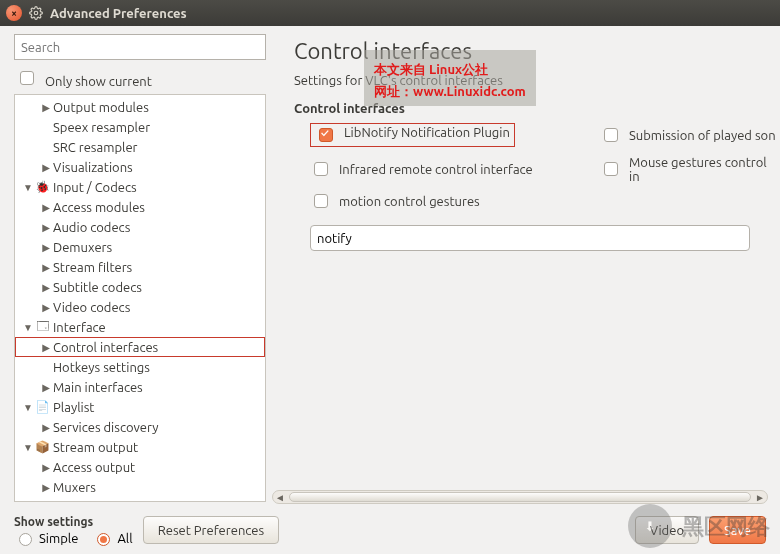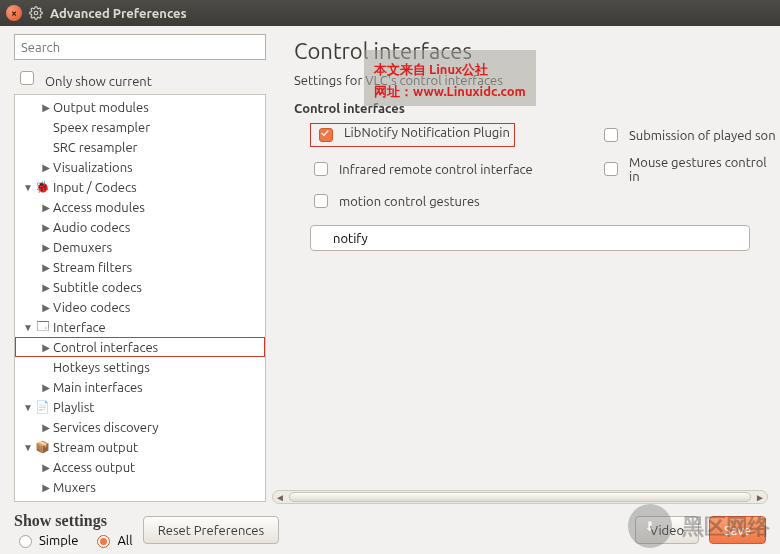--- a/index.html
+++ b/index.html
@@ -113,21 +113,21 @@
   }
   .cb-row { display:flex; align-items:center; gap:8px;}
   .hl-box { border:1px solid #c83a2c; padding:1px 4px;}
   .filter-input {
     margin-left:16px;
     width:440px;
     height:26px;
     border:1px solid #b5b1aa;
     border-radius:4px;
     background:#fff;
-    padding:2px 22px;
+    padding:2px 6px;
     outline:none;
   }
   
   .hscroll {
     position:absolute;
     bottom:2px; left:0; right:12px;
     height:14px;
     display:flex;
     align-items:center;
     background:#ede9e3;
@@ -143,21 +143,21 @@
   }
   
   .bottom {
     height:48px;
     display:flex;
     align-items:center;
     padding: 0 14px;
     gap:10px;
   }
   .show-col { display:flex; flex-direction:column;}
-  .show-label { font-weight:bold; color:#3c3b37; font-size:16px;font-family:Liberation Serif, serif;}
+  .show-label { font-weight:bold; color:#3c3b37; font-size:12px;}
   .radio-row { display:flex; gap:14px; margin-top:2px;}
   .radio-row label { display:flex; align-items:center; gap:4px;}
   input[type=radio] {
     appearance:none; width:13px; height:13px; border-radius:50%;
     border:1px solid #a8a49c; background:#fff; position:relative;
   }
   input[type=radio]:checked { border-color:#d05a2b;}
   input[type=radio]:checked::after {
     content:""; position:absolute; top:2px; left:2px; width:7px; height:7px;
     border-radius:50%; background:#f07746;

